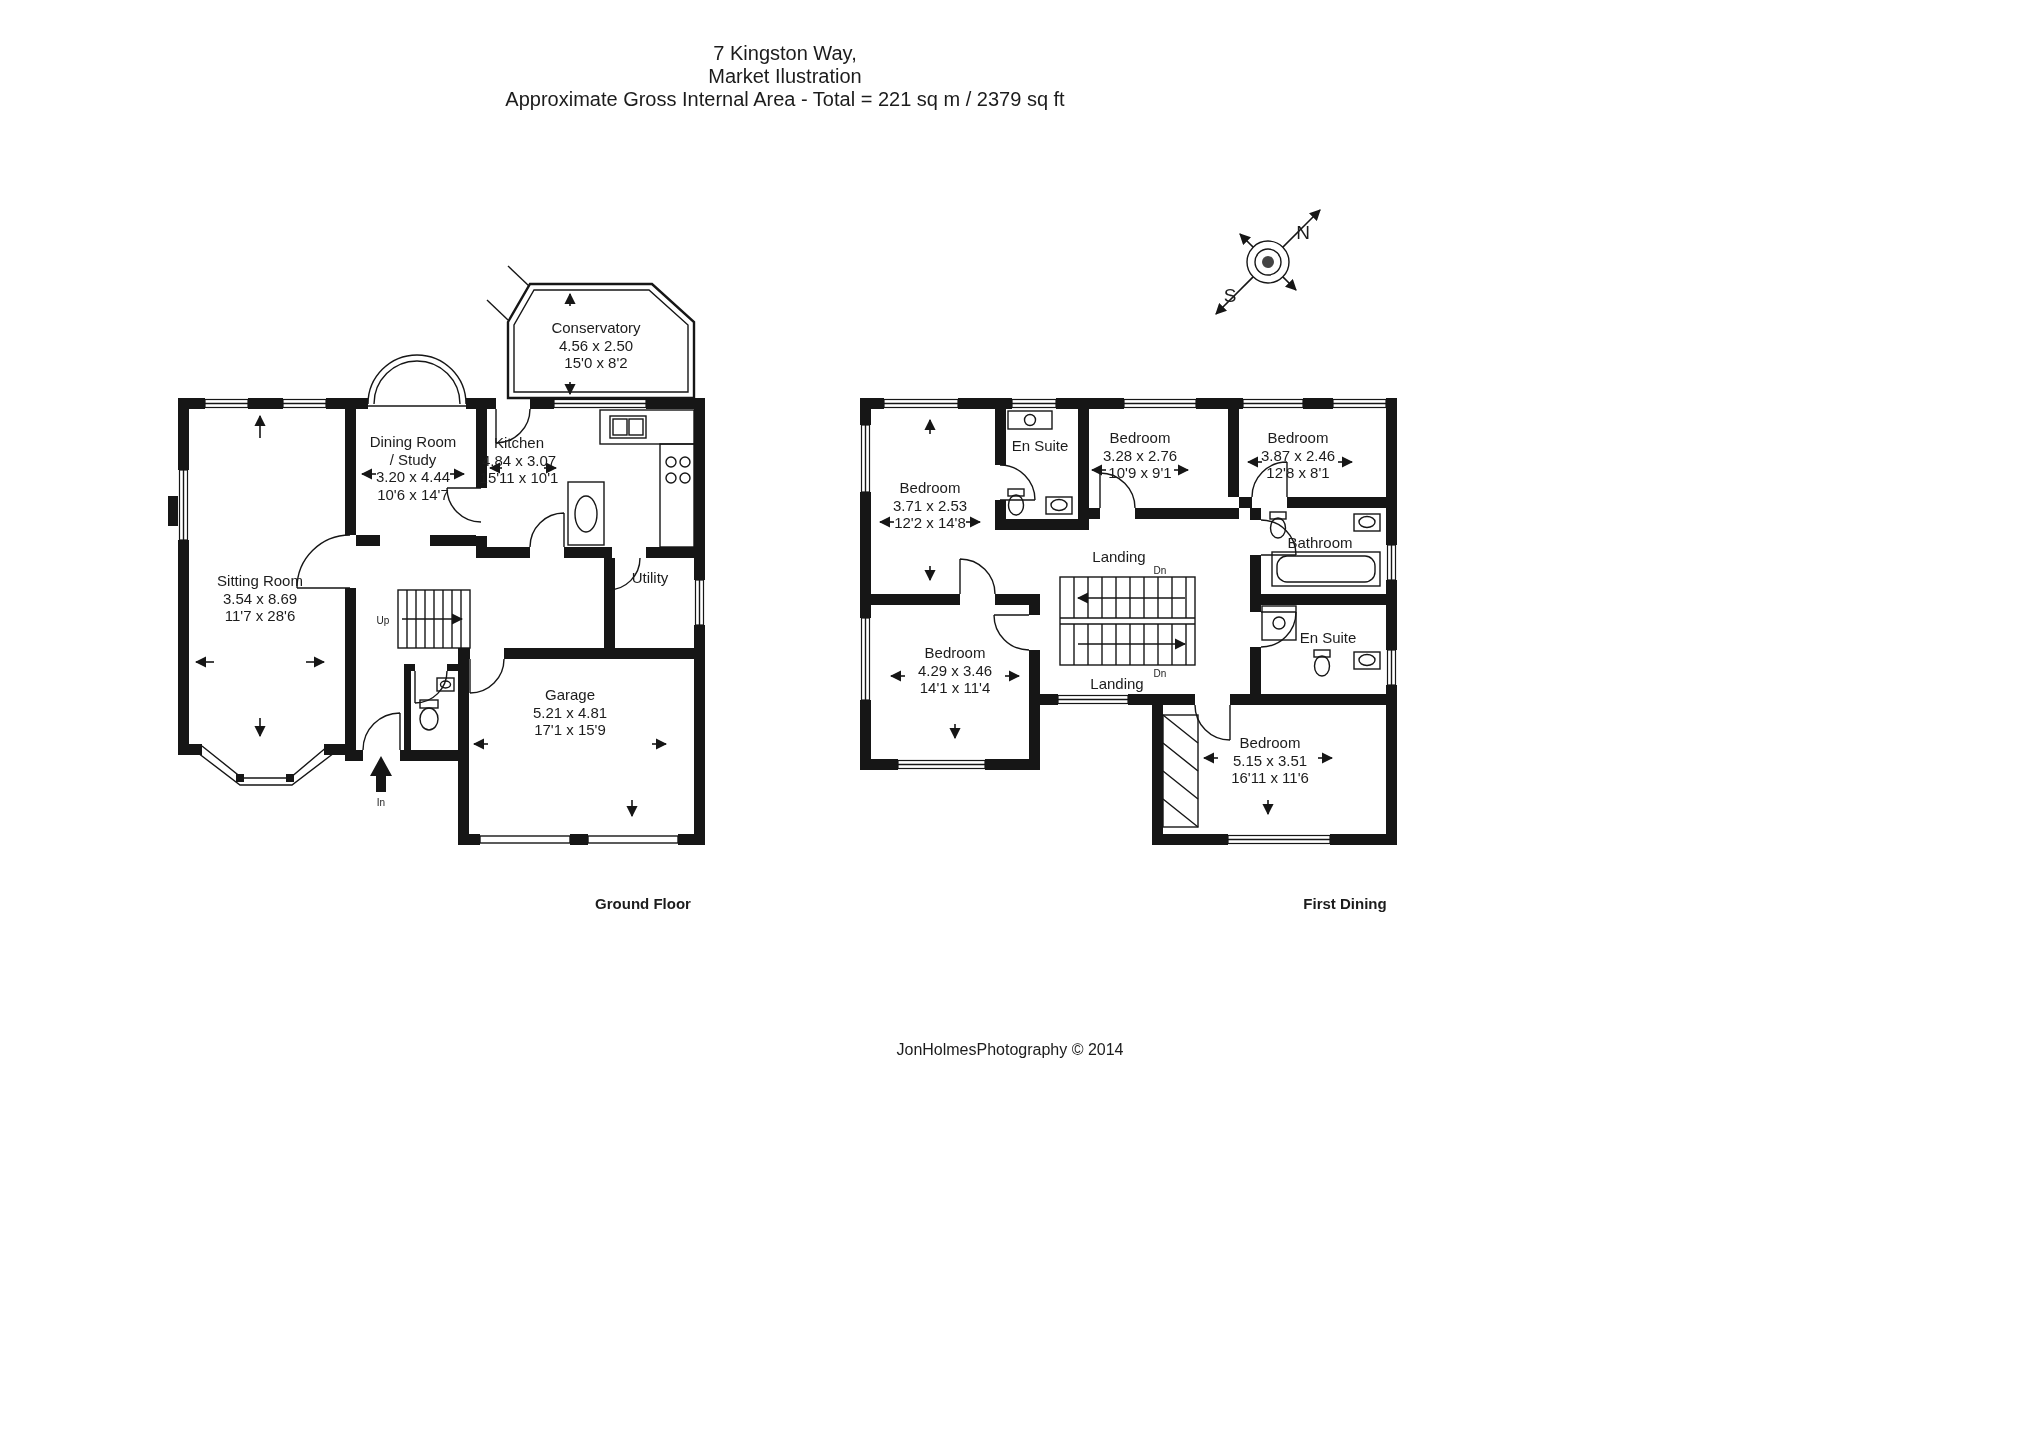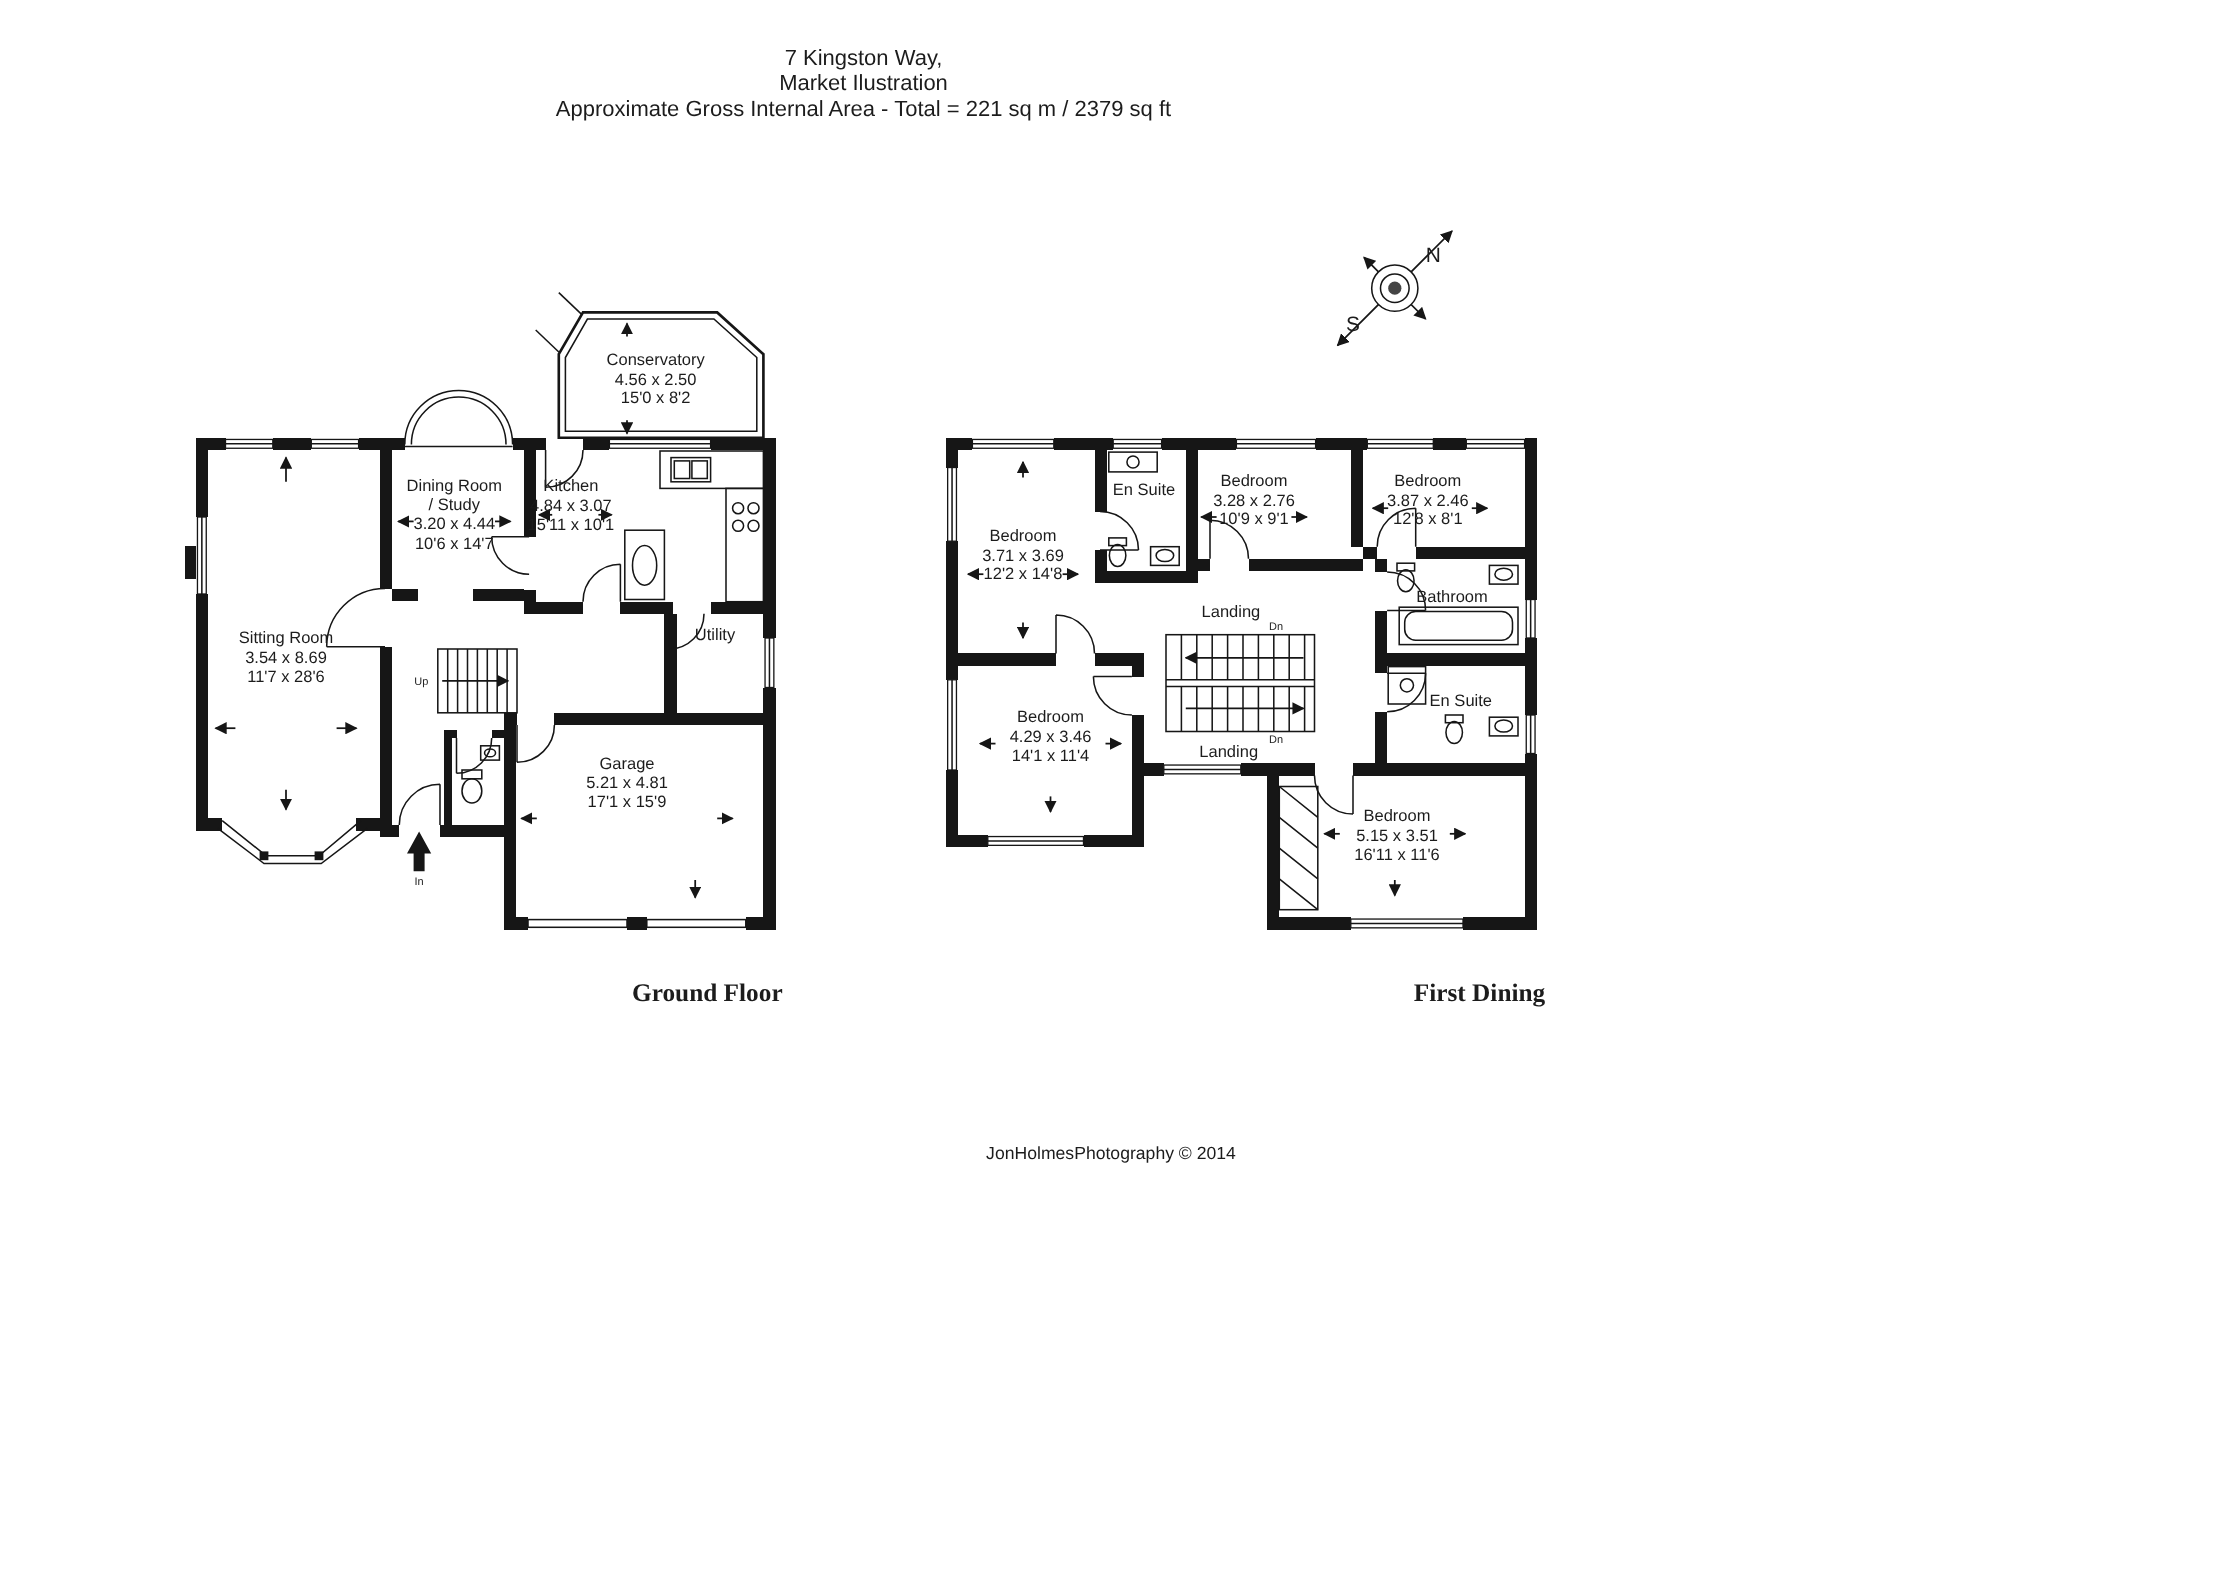--- a/index.html
+++ b/index.html
@@ -9,21 +9,21 @@
   .plan-svg .w{fill:#161616;}
   .plan-svg .t{fill:none;stroke:#161616;stroke-width:1.4;}
   .plan-svg .t2{fill:none;stroke:#161616;stroke-width:2.4;}
   .plan-svg .winr{fill:#ffffff;stroke:#161616;stroke-width:1.2;}
   .plan-svg .arrow{fill:none;stroke:#161616;stroke-width:1.6;}
   .header{position:absolute;left:785px;top:42px;transform:translateX(-50%);
           text-align:center;font-size:20px;line-height:23px;white-space:nowrap;}
   .lbl{position:absolute;transform:translate(-50%,-50%);text-align:center;
        font-size:15px;line-height:17.5px;white-space:nowrap;}
   .floor-title{position:absolute;transform:translate(-50%,-50%);
-       font-weight:bold;font-size:23px;white-space:nowrap;font-family:Liberation Serif, serif;}
+       font-weight:bold;font-size:15px;white-space:nowrap;}
   .annot{position:absolute;transform:translate(-50%,-50%);font-size:10px;white-space:nowrap;}
   .compass-letter{position:absolute;transform:translate(-50%,-50%);font-size:19px;}
   .footer{position:absolute;left:1010px;top:1040px;transform:translateX(-50%);
           text-align:center;font-size:16px;line-height:20px;white-space:nowrap;}
 </style>
 </head>
 <body>
 
 <div class="page">
 
@@ -383,21 +383,21 @@
     <div>3.28 x 2.76</div>
     <div>10'9 x 9'1</div>
   </div>
   <div class="lbl" style="left:1298px;top:455px">
     <div>Bedroom</div>
     <div>3.87 x 2.46</div>
     <div>12'8 x 8'1</div>
   </div>
   <div class="lbl" style="left:930px;top:505px">
     <div>Bedroom</div>
-    <div>3.71 x 3.69</div>
+    <div>3.71 x 2.53</div>
     <div>12'2 x 14'8</div>
   </div>
   <div class="lbl" style="left:1119px;top:557px">
     <div>Landing</div>
   </div>
   <div class="lbl" style="left:1320px;top:543px">
     <div>Bathroom</div>
   </div>
   <div class="lbl" style="left:955px;top:670px">
     <div>Bedroom</div>

